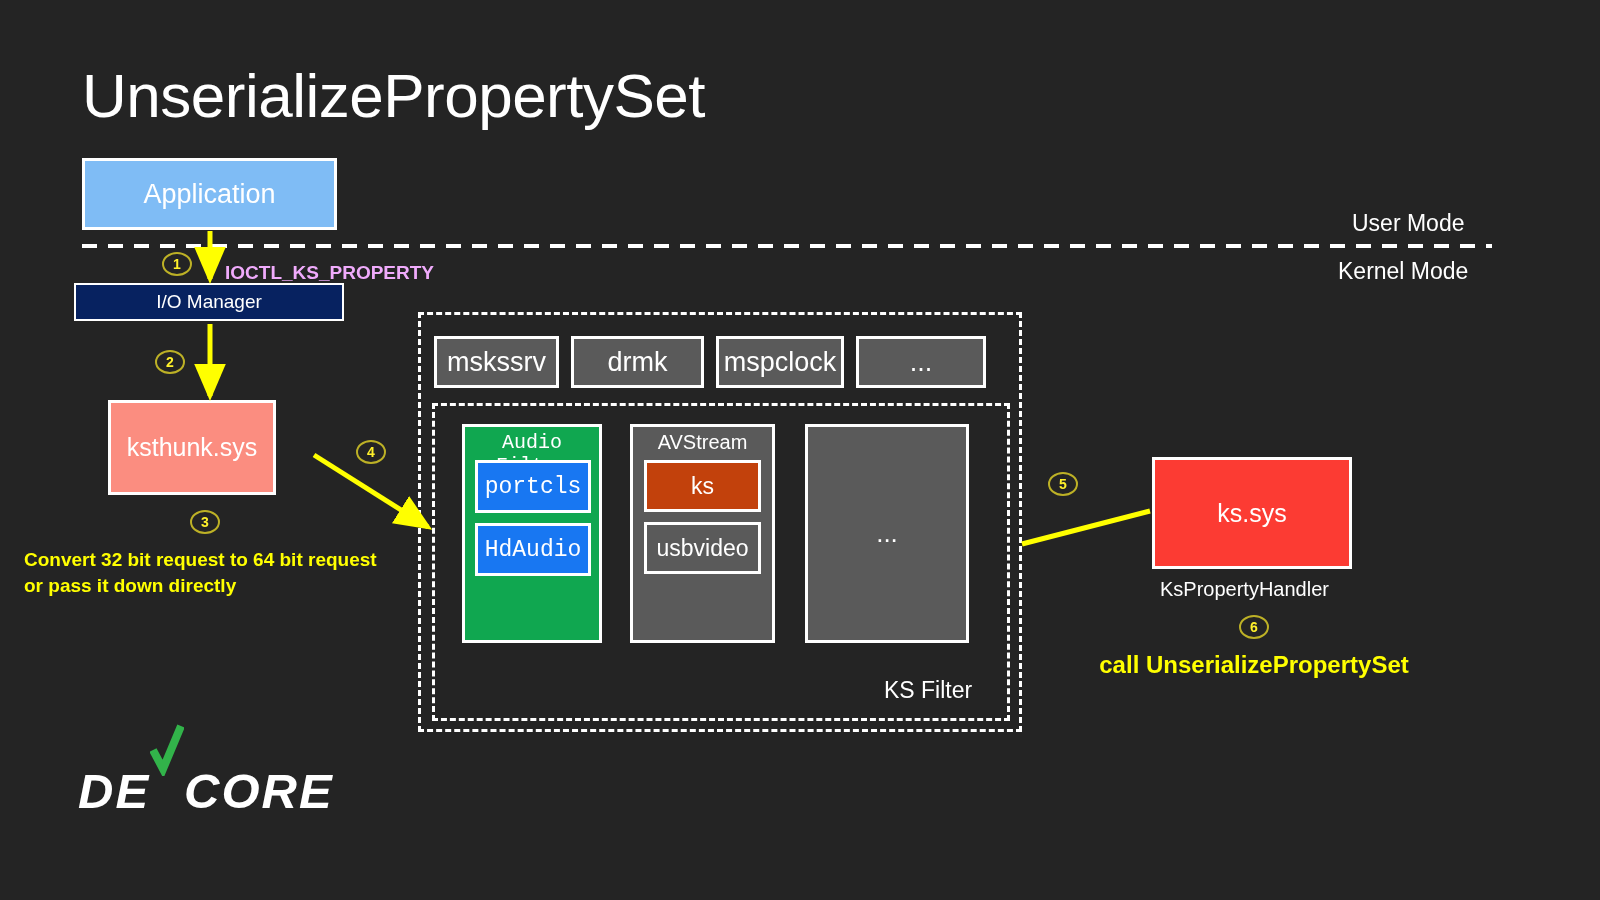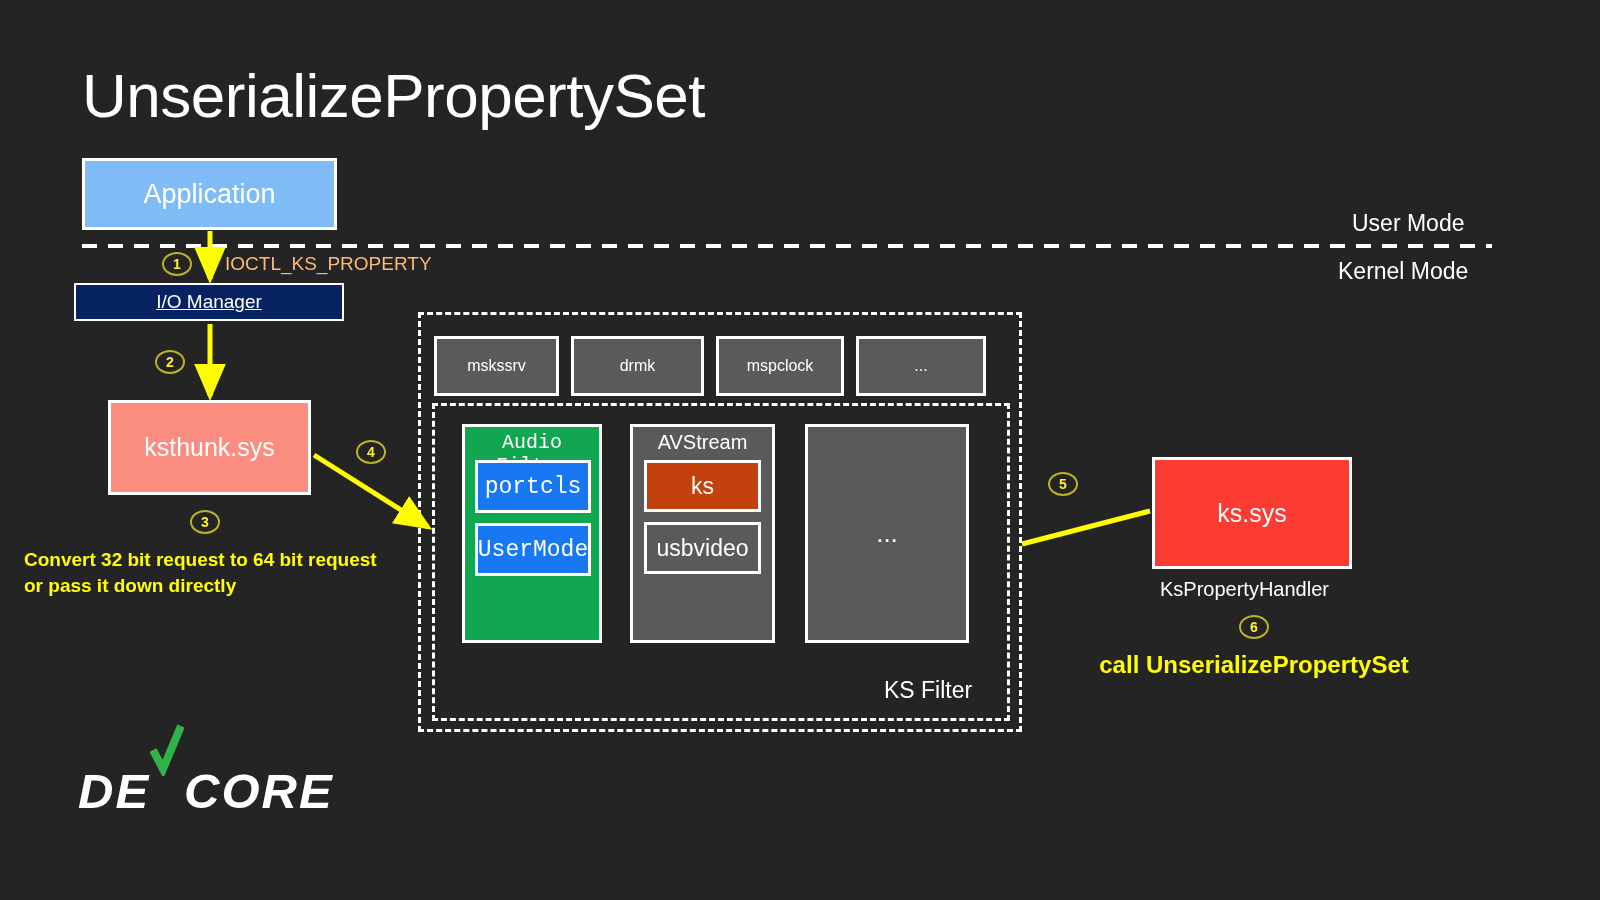--- a/index.html
+++ b/index.html
@@ -24,42 +24,42 @@
   
   .box{
     box-sizing:border-box;
     display:flex;align-items:center;justify-content:center;
     color:#fff;text-align:center;
     border:3px solid #ffffff;
   }
   .box.thin{border-width:2px;}
 
   #app-box{left:82px;top:158px;width:255px;height:72px;background:#7FBCF5;font-size:27px;}
-  #iom-box{left:74px;top:283px;width:270px;height:38px;background:#072260;font-size:19px;text-decoration:underline;}
-  #ksthunk-box{left:108px;top:400px;width:203px;height:95px;background:#FB8D80;font-size:25px;}
+  #iom-box{left:74px;top:283px;width:270px;height:38px;background:#072260;font-size:19px;}
+  #ksthunk-box{left:108px;top:400px;width:168px;height:95px;background:#FB8D80;font-size:25px;}
   #kssys-box{left:1152px;top:457px;width:200px;height:112px;background:#FC3B33;font-size:25px;}
 
   
   .dash{
     box-sizing:border-box;
     border:3px dashed #ffffff;
     position:absolute;
   }
   #outer-dash{left:418px;top:312px;width:604px;height:420px;}
   #ksfilter-dash{left:432px;top:403px;width:578px;height:318px;}
   #ksfilter-label{
     left:884px;top:677px;font-size:23px;color:#fff;
   }
 
   
   .drv{
-    position:absolute;top:336px;height:60px;
+    position:absolute;top:336px;height:52px;
     background:#5A5A5A;border:3px solid #ffffff;box-sizing:border-box;
     display:flex;align-items:center;justify-content:center;
-    color:#fff;font-size:16px;
+    color:#fff;font-size:27px;
   }
   #drv0{left:434px;width:125px;}
   #drv1{left:571px;width:133px;}
   #drv2{left:716px;width:128px;}
   #drv3{left:856px;width:130px;}
 
   
   #audio-filter{
     position:absolute;left:462px;top:424px;width:140px;height:219px;
     background:#10A750;border:3px solid #ffffff;box-sizing:border-box;font-family:Liberation Mono, monospace;
@@ -85,21 +85,21 @@
 
   #ellipsis-col{
     position:absolute;left:805px;top:424px;width:164px;height:219px;
     background:#5A5A5A;border:3px solid #ffffff;box-sizing:border-box;
     display:flex;align-items:center;justify-content:center;color:#fff;font-size:26px;
   }
 
   
   #user-mode{left:1352px;top:210px;font-size:23px;color:#fff;}
   #kernel-mode{left:1338px;top:258px;font-size:23px;color:#fff;}
-  #ioctl-label{left:225px;top:253px;font-size:19px;color:#fdba74;font-weight:normal;}
+  #ioctl-label{left:225px;top:262px;font-size:19px;color:#f0abfc;font-weight:bold;}
   #reqmode{left:229px;top:339px;font-size:21px;color:#2FBF3F;font-weight:bold;line-height:1.22;}
   #convert-note{left:24px;top:547px;font-size:19px;color:#FFFF00;font-weight:bold;line-height:1.35;}
   #kspropertyhandler{left:1160px;top:578px;font-size:20px;color:#fff;}
   #exists-note{
     left:1084px;top:649px;width:340px;text-align:center;
     font-size:24px;font-weight:bold;color:#fff;line-height:1.33;
   }
   #exists-note .hl{color:#FFFF00;}
 
   
@@ -145,21 +145,21 @@
   <div class="abs" id="ksfilter-label">KS Filter</div>
 
   <div class="drv" id="drv0">mskssrv</div>
   <div class="drv" id="drv1">drmk</div>
   <div class="drv" id="drv2">mspclock</div>
   <div class="drv" id="drv3">...</div>
 
   <div id="audio-filter">
     <div class="hdr">Audio Filter</div>
     <div class="childbox" id="portcls">portcls</div>
-    <div class="childbox" id="hdaudio">UserMode</div>
+    <div class="childbox" id="hdaudio">HdAudio</div>
   </div>
 
   <div id="avstream">
     <div class="hdr">AVStream</div>
     <div class="childbox" id="ks-child">ks</div>
     <div class="childbox" id="usb-child">usbvideo</div>
   </div>
 
   <div id="ellipsis-col">...</div>
 

